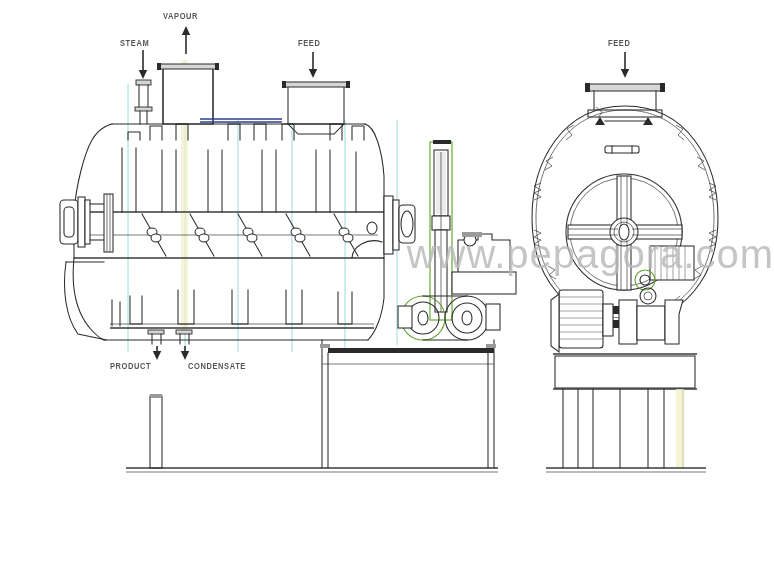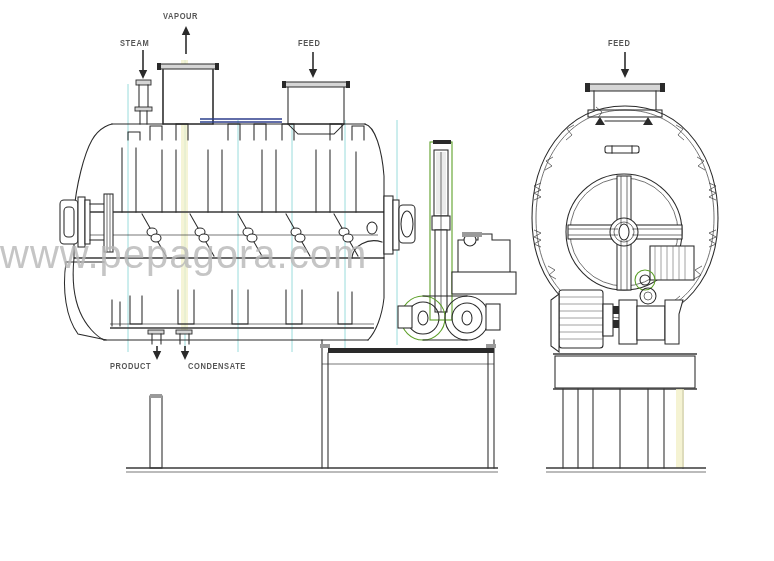--- a/index.html
+++ b/index.html
@@ -38,21 +38,21 @@
     transform-origin: left center;
     opacity: 0.86;
     filter: blur(0.22px);
     user-select: none;
   }
   #watermark {
     position: absolute;
     left: 0;
     top: 232px;
     width: 774px;
-    text-align: left;
+    text-align: right;
     font-family: "Liberation Sans", sans-serif;
     font-size: 40px;
     font-weight: 400;
     color: #b9b9b9;
     letter-spacing: 1px;
     opacity: 0.82;
     pointer-events: none;
     user-select: none;
   }
 </style>

